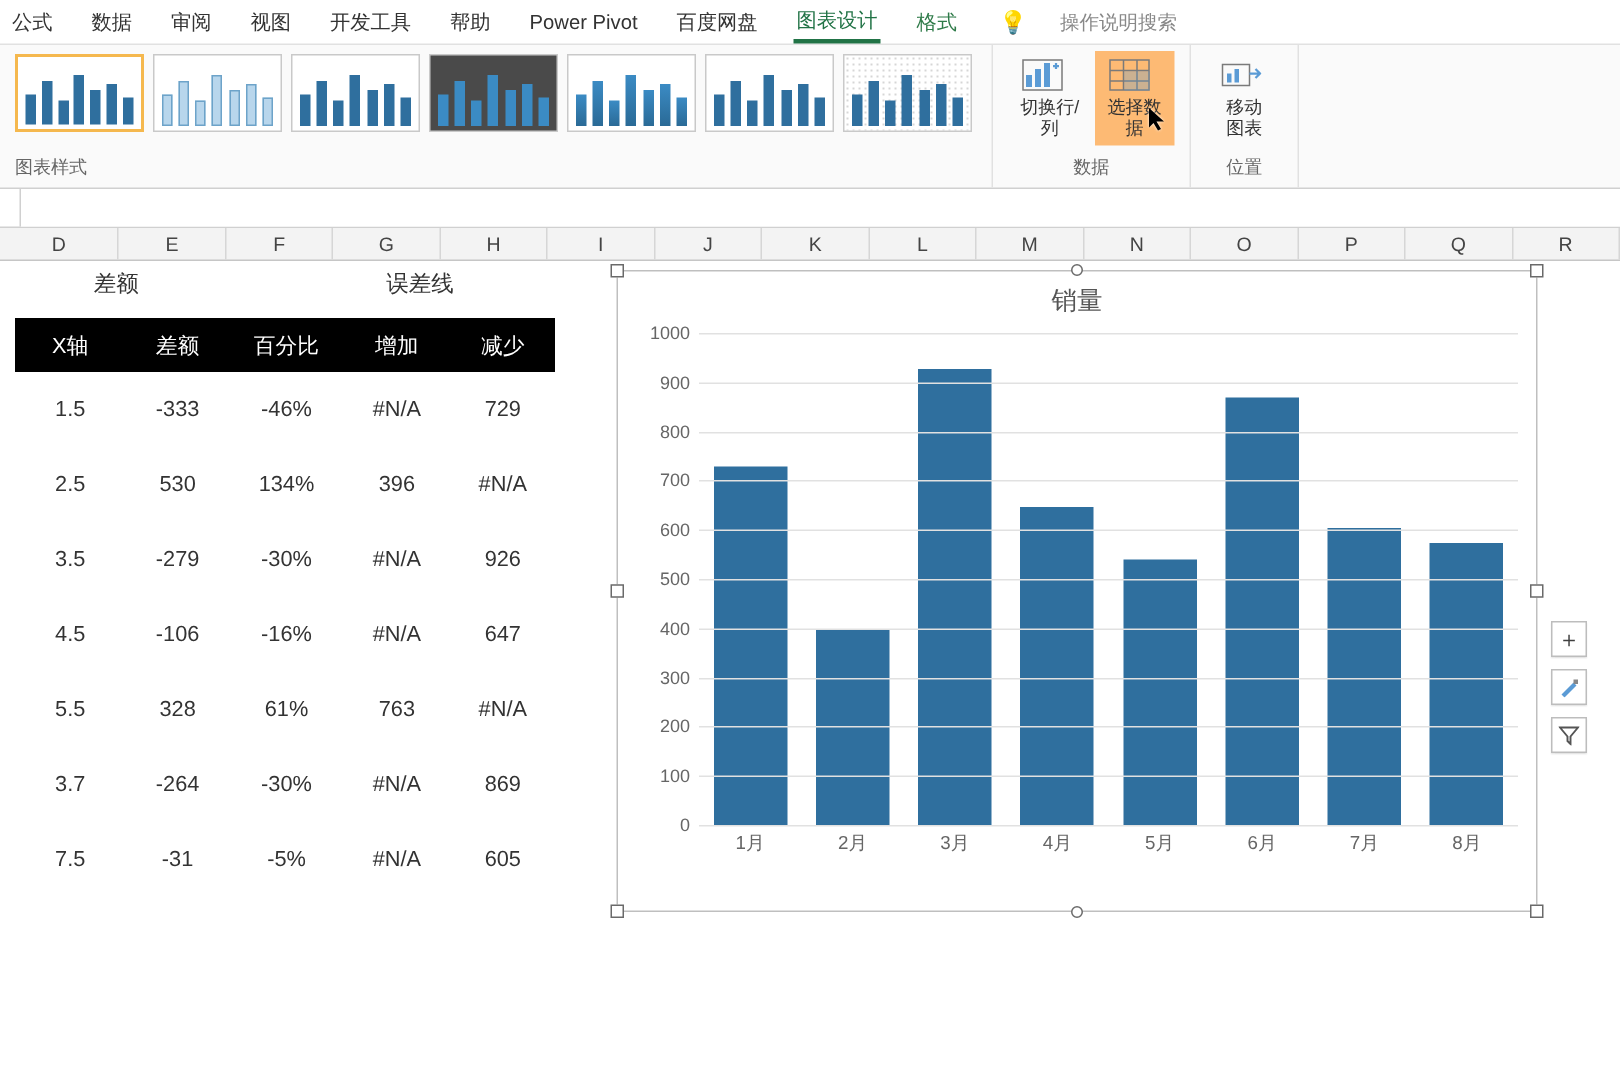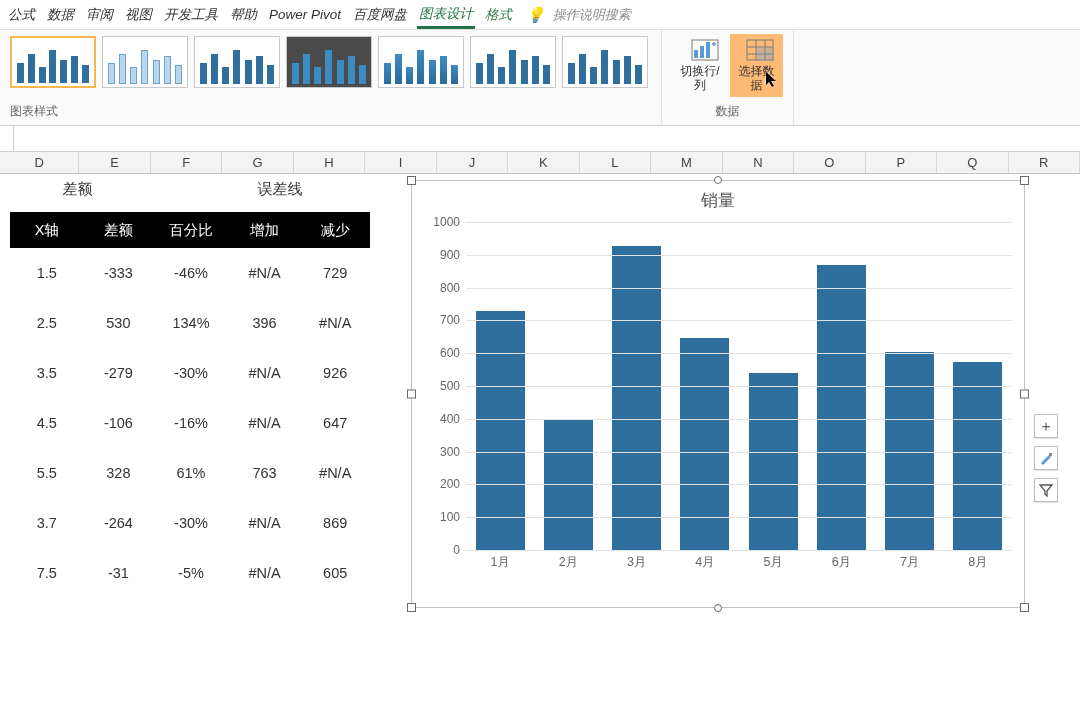--- a/index.html
+++ b/index.html
@@ -1,40 +1,40 @@
 <!DOCTYPE html>
 <html><head>
 <meta charset="utf-8">
 <style>
 * { box-sizing: border-box; margin: 0; padding: 0; font-family: "Microsoft YaHei", "Segoe UI", sans-serif; }
 body { background: #fff; width: 1080px; height: 720px; overflow: hidden; position: relative; font-size: 13px; color: #333; }
 
 
-.tabs { display:flex; align-items:center; gap:8px; padding:0 6px; height:30px; border-bottom:1px solid #e1e1e1;font-style:italic;}
+.tabs { display:flex; align-items:center; gap:22px; padding:0 6px; height:30px; border-bottom:1px solid #e1e1e1;}
 .tab { font-size:13.5px; color:#333; cursor:pointer; padding:4px 2px; }
 .tab.active { color:#217346; border-bottom:3px solid #217346; padding-bottom:3px; }
 .tab.secondary { color:#2f7b49; }
 .search-icon { color:#666; font-size:15px; margin-left:4px; }
 .search-text { color:#888; font-size:13px; }
 
 
 .ribbon { display:flex; height:96px; border-bottom:1px solid #d0d0d0; background:#fafafa; }
 .ribbon-group { border-right:1px solid #e1e1e1; padding:4px 10px 2px; display:flex; flex-direction:column; align-items:center; justify-content:space-between; }
 .ribbon-group-label { font-size:12px; color:#666; margin-top:auto; padding:2px 0 3px; }
 .styles-row { display:flex; gap:6px; padding-top:2px; }
 .style-thumb { width:86px; height:52px; border:1px solid #c9c9c9; background:#fff; display:flex; align-items:flex-end; justify-content:space-around; padding:4px 3px 3px; cursor:pointer; position:relative; }
 .style-thumb.sel { border:2px solid #f5b84e; }
 .style-thumb .b { background:#2f6f9e; width:7px; }
 .style-thumb.light .b { background:#b8d6ec; border:1px solid #6da3c9; }
 .style-thumb.dark { background:#4a4a4a; }
 .style-thumb.dark .b { background:#3b8bc4; }
 .style-thumb.shade .b { background:linear-gradient(#3b8bc4,#2a6a96); }
 .style-thumb.dots { background-image: radial-gradient(#d6d6d6 0.5px,#fff 0.5px); background-size:4px 4px; }
 
-.rbtn { display:flex; flex-direction:column; align-items:flex-end; justify-content:flex-start; padding:4px 8px; cursor:pointer; gap:3px; }
+.rbtn { display:flex; flex-direction:column; align-items:flex-start; justify-content:flex-start; padding:4px 8px; cursor:pointer; gap:3px; }
 .rbtn.hot { background:#fdba74; }
 .rbtn .lab { font-size:12px; line-height:1.15; text-align:center; white-space:pre-line; }
 .icon-box { width:30px; height:24px; display:flex; align-items:center; justify-content:center; }
 .ribbon-group.inline { flex-direction:row; gap:2px; align-items:flex-start; padding-top:6px;}
 .ribbon-group.inline-wrap{flex-direction:column;}
 
 
 .fbar { height:26px; border-bottom:1px solid #d0d0d0; display:flex; align-items:center; background:#fff;}
 .fbar-namebox{width:14px;border-right:1px solid #d0d0d0;height:100%;}
 .fbar-input{flex:1;height:100%;padding:0 6px;border:none;outline:none;font-size:13px;}
@@ -198,20 +198,34 @@
               <rect x="11" y="9" width="16" height="12" fill="#5b9bd5" opacity="0.3" stroke="#5b9bd5"></rect>
             </svg>
           </span>
         <span class="lab">选择数据</span>
       </div>
     </div>
     <div class="ribbon-group-label">数据</div>
   </div>
 
 
+  <div class="ribbon-group" style="flex:0 0 72px">
+    <div class="rbtn">
+      <span class="icon-box">
+          <svg width="28" height="22">
+            <rect x="2" y="4" width="18" height="14" fill="none" stroke="#7a7a7a"></rect>
+            <rect x="5" y="10" width="3" height="6" fill="#5b9bd5"></rect>
+            <rect x="10" y="7" width="3" height="9" fill="#5b9bd5"></rect>
+            <path d="M20 10 l6 0 M24 7 l3 3 -3 3" fill="none" stroke="#5b9bd5" stroke-width="1.5"></path>
+          </svg>
+        </span>
+      <span class="lab">移动图表</span>
+    </div>
+    <div class="ribbon-group-label">位置</div>
+  </div>
 </div>
 
 <div class="fbar">
   <div class="fbar-namebox"></div>
   <input class="fbar-input" style="">
 </div>
 
 <div class="cols" id="cols">
     <div class="col" style="width: 80px;">D</div>
     <div class="col" style="width: 72px;">E</div>

